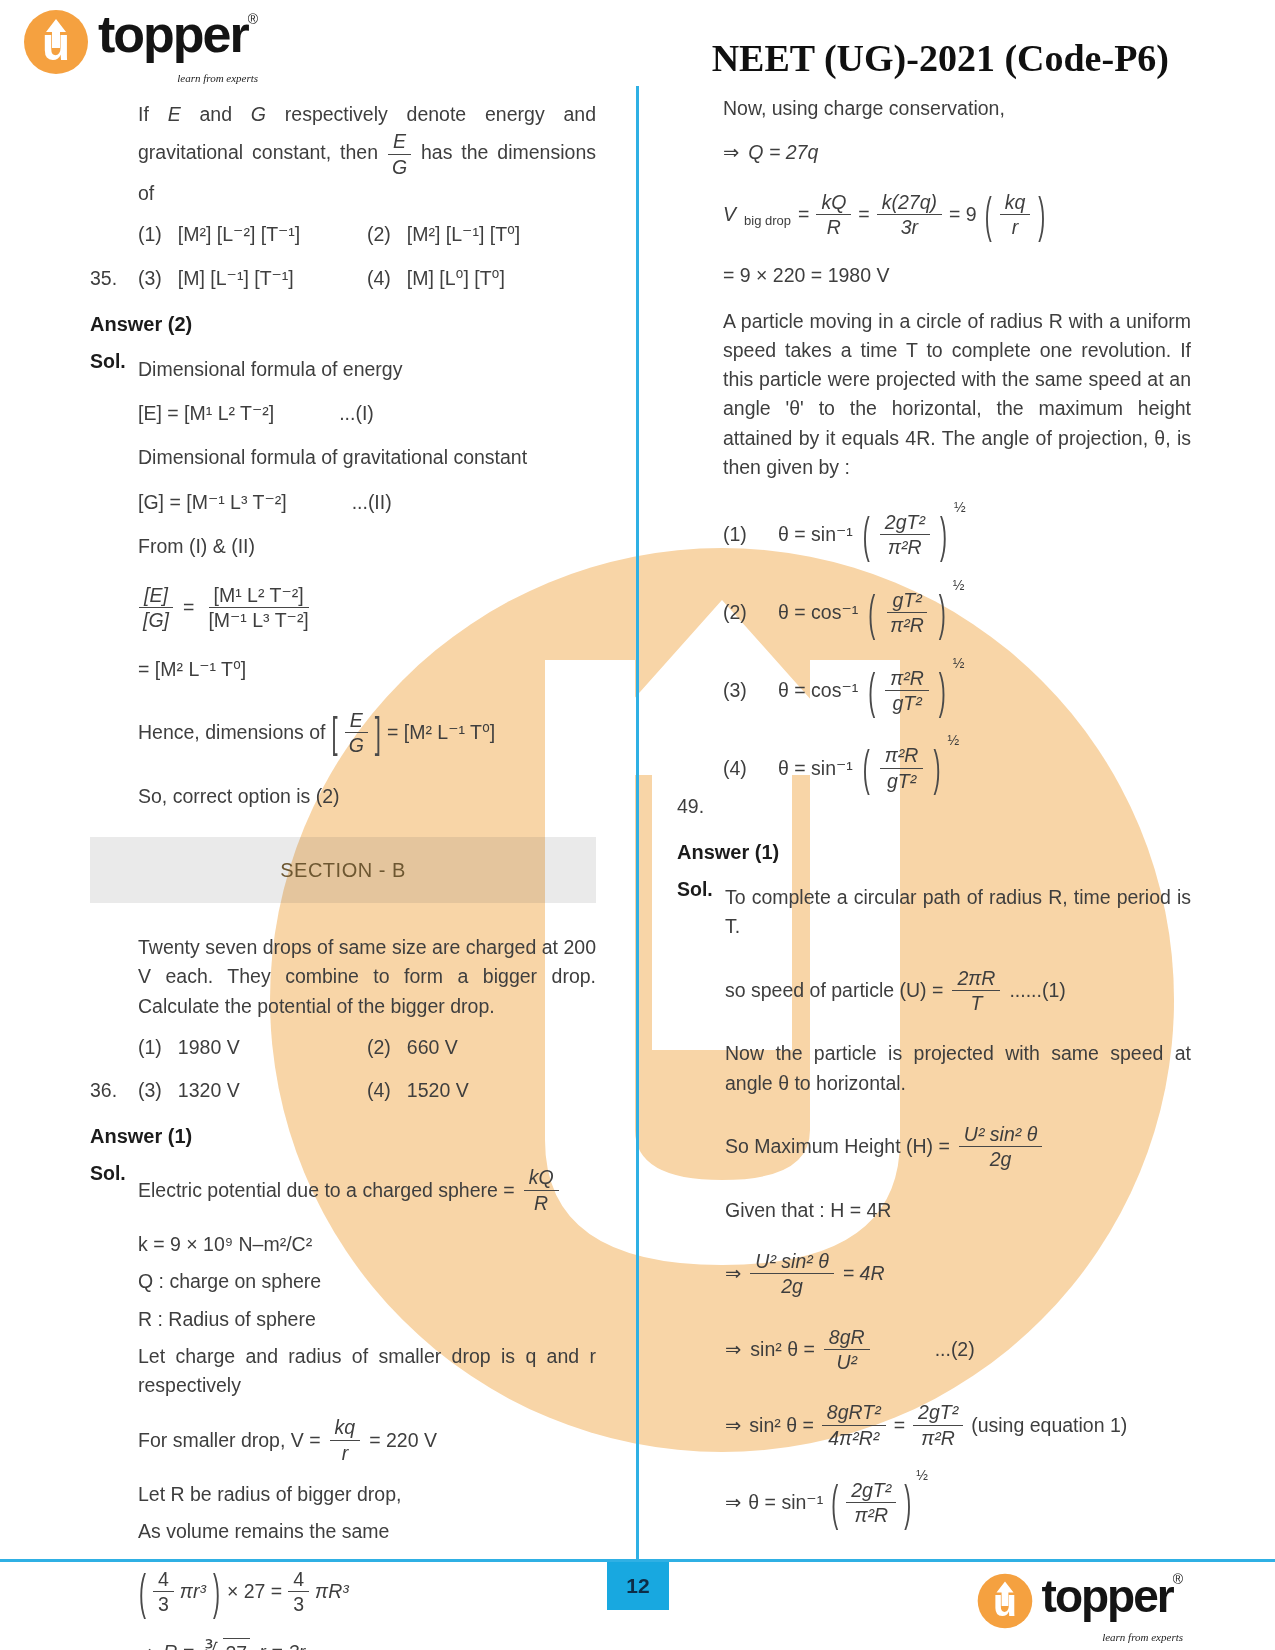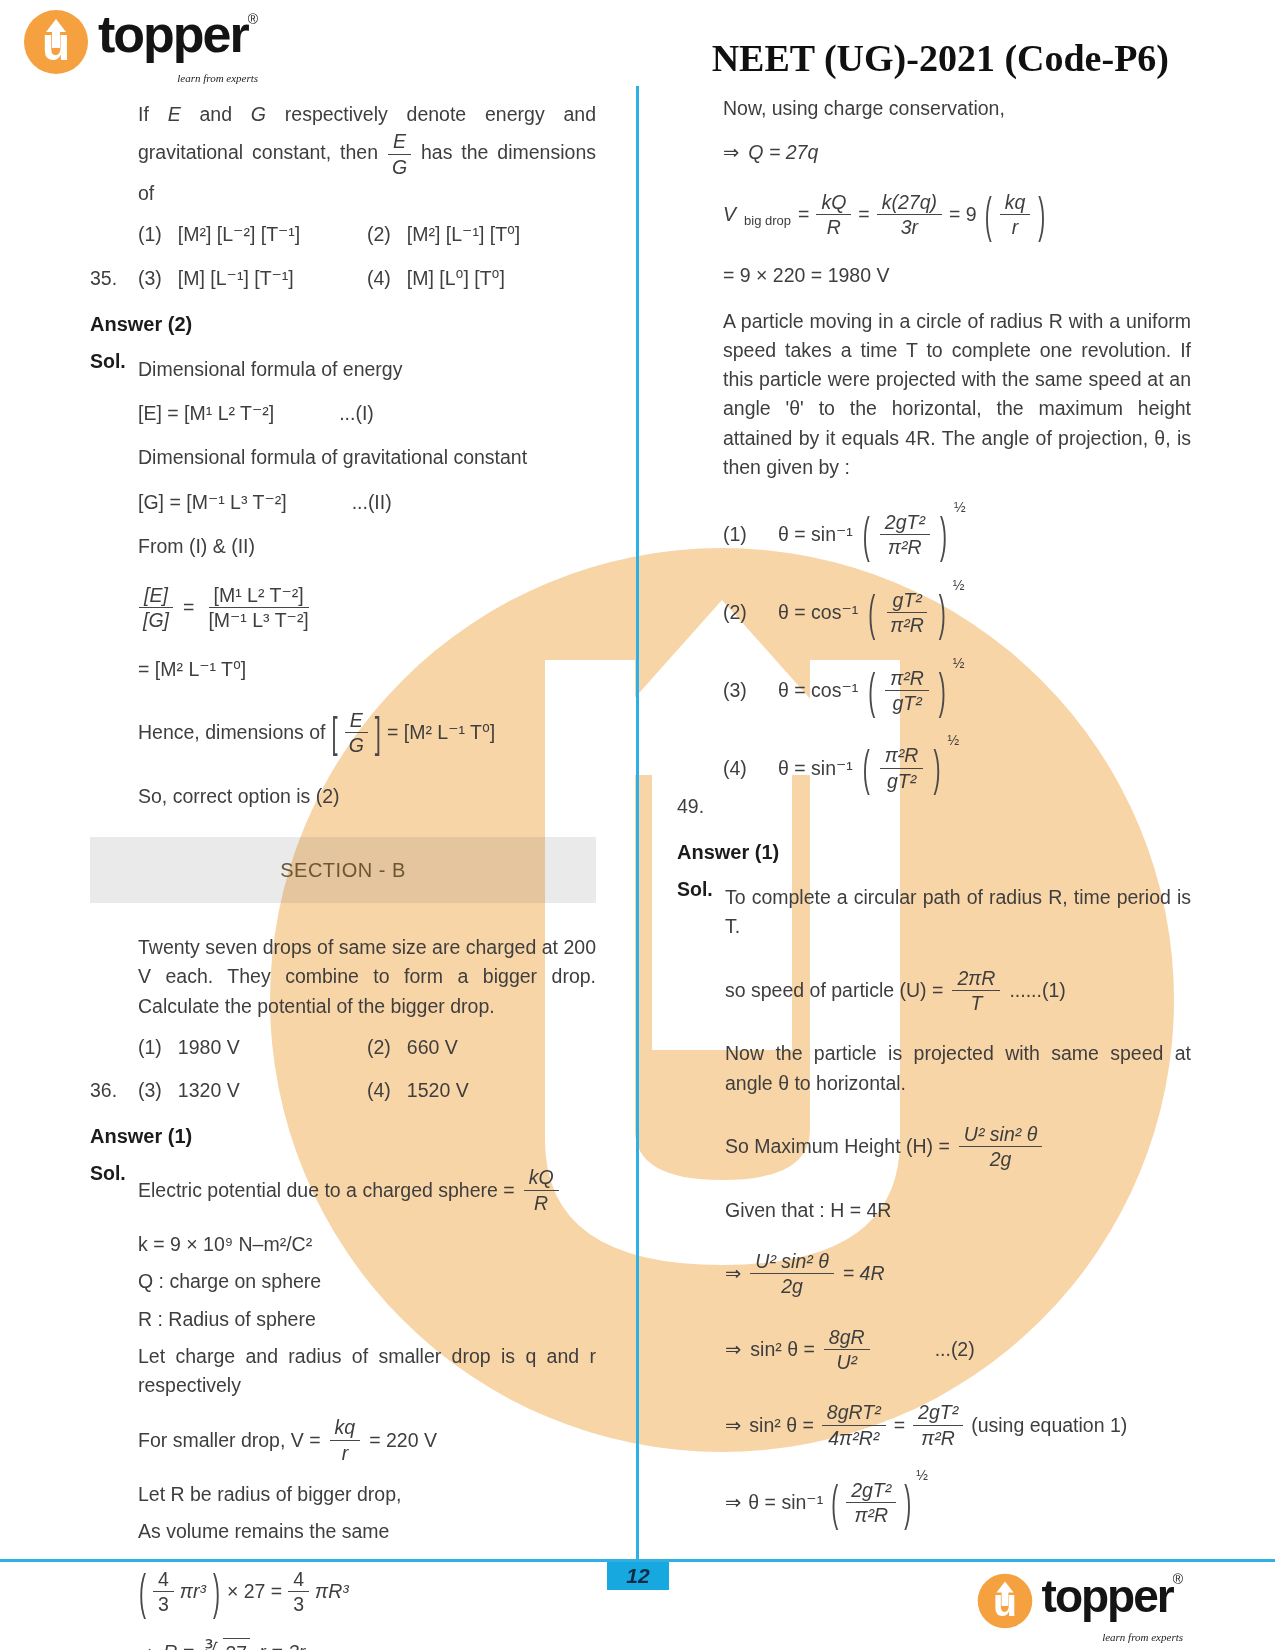--- a/index.html
+++ b/index.html
@@ -16,23 +16,23 @@
   .brand-top .bname{font-size:52px;}
   .brand-foot .bname{font-size:46px;}
   .breg{font-size:14px;vertical-align:28px;color:#222;font-weight:400;letter-spacing:0;}
   .btag{font-family:Liberation Serif, serif;font-style:italic;font-size:11px;
         color:#222;text-align:right;margin-top:13px;}
   .htitle{position:absolute;right:106px;top:36px;z-index:3;
           font-family:"Liberation Serif","DejaVu Serif",serif;font-weight:700;font-size:38px;color:#101010;}
   
   .divider{position:absolute;left:636px;top:86px;width:3px;height:1473px;background:#2fb0e4;z-index:2;}
   .footrule{position:absolute;left:0;top:1559px;width:1275px;height:3px;background:#2fb0e4;z-index:2;}
-  .pagebadge{position:absolute;left:607px;top:1562px;width:62px;height:28px;background:#18a8e0;
+  .pagebadge{position:absolute;left:607px;top:1562px;width:62px;height:48px;background:#18a8e0;
              color:#0d2d47;font-weight:700;font-size:21px;display:flex;align-items:center;
-             justify-content:center;z-index:4;font-style:italic;}
+             justify-content:center;z-index:4;}
   
   .col{position:absolute;top:92px;font-size:19.5px;line-height:1.5;z-index:1;}
   .colL{left:90px;width:506px;}
   .colR{left:650px;width:514px;margin-left:27px;}
   .col p{margin:8px 0;}
   .qpara{text-align:justify;}
   .qrow{display:flex;align-items:flex-end;}
   .qnum{width:48px;flex:none;}
   .qbody{flex:1;min-width:0;}
   .answer{font-weight:700;color:#1b1b1b;font-size:20px;margin:16px 0 8px;}

